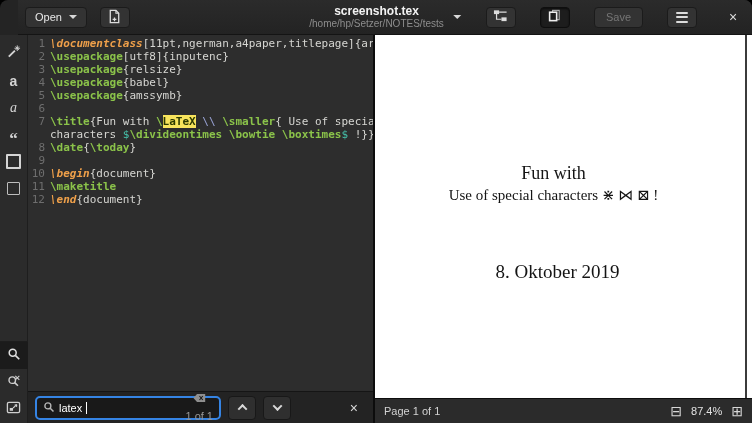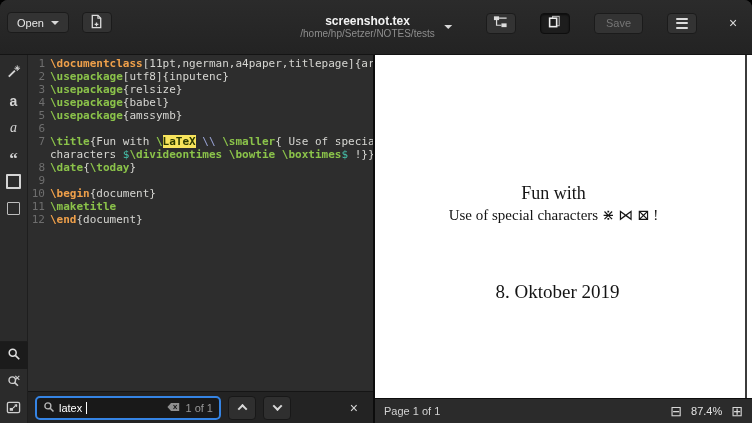--- a/index.html
+++ b/index.html
@@ -1,20 +1,20 @@
 <!DOCTYPE html>
 <html><head>
 <meta charset="utf-8">
 <style>
   html,body{margin:0;padding:0;background:#000;}
   body{width:752px;height:423px;overflow:hidden;font-family:"Liberation Sans",sans-serif;}
   .window{width:752px;height:423px;display:flex;flex-direction:column;border-radius:8px 8px 0 0;overflow:hidden;background:#242424;}
 
   
-  .header{flex:0 0 30px;height:30px;display:flex;align-items:flex-start;background:linear-gradient(#2b2b2b,#232323);border-bottom:1px solid #141414;padding:12px 7px;position:relative;}
+  .header{flex:0 0 30px;height:30px;display:flex;align-items:center;background:linear-gradient(#2b2b2b,#232323);border-bottom:1px solid #141414;padding:2px 7px;position:relative;margin-left:18px;}
   .hbtn{height:21px;background:#333333;border:1px solid #1b1b1b;border-radius:4px;color:#e8e8e8;font-size:11px;display:flex;align-items:center;justify-content:center;padding:0 9px;box-sizing:border-box;}
   .open-btn{gap:7px;}
   .caret{width:0;height:0;border-left:4px solid transparent;border-right:4px solid transparent;border-top:4px solid #d8d8d8;}
   .newdoc-btn{margin-left:13px;width:30px;padding:0;}
   .title-block{position:absolute;left:50%;top:50%;transform:translate(-50%,-50%);display:flex;align-items:center;gap:9px;}
   .title-lines{text-align:center;}
   .doc-title{font-size:12px;font-weight:bold;color:#f2f2f2;line-height:13px;}
   .doc-path{font-size:10px;color:#8d8d8d;line-height:11px;}
   .right-cluster{margin-left:auto;display:flex;align-items:center;gap:24px;}
   .icon-btn{width:30px;height:21px;border-radius:4px;display:flex;align-items:center;justify-content:center;background:#333333;border:1px solid #1b1b1b;box-sizing:border-box;}
@@ -39,32 +39,32 @@
   .sb-bottom{margin-top:auto;width:100%;display:flex;flex-direction:column;align-items:center;border-top:1px solid #1d1d1d;}
   .sb-btn.pressed{background:#1b1b1b;width:28px;}
 
   
   .editor-col{flex:1;display:flex;flex-direction:column;min-width:0;}
   .editor{flex:1;overflow:hidden;font-family:"DejaVu Sans Mono",monospace;font-size:11px;line-height:13px;padding-top:2px;}
   .code-row{display:flex;white-space:pre;height:13px;}
   .ln{flex:0 0 17px;width:17px;text-align:right;color:#6e6e6e;padding-right:5px;}
   .code{color:#d6d6d2;}
   .seg-txt{color:#d6d6d2;}
-  .seg-orange{color:#efa04a;font-weight:bold;}
+  .seg-orange{color:#efa04a;font-weight:bold;font-style:italic;}
   .seg-green{color:#8bc34a;font-weight:bold;}
   .seg-teal{color:#45c0a9;}
   .seg-lav{color:#98a2d4;}
   .seg-match{background:#f8e45c;color:#2c3a00;font-weight:bold;}
 
   
   .search-row{flex:0 0 31px;background:#232323;border-top:1px solid #151515;display:flex;align-items:center;padding:0 7px;gap:7px;}
   .search-input{width:170px;height:20px;background:#191919;border:2px solid #3584e4;border-radius:5px;display:flex;align-items:center;padding:0 6px;gap:4px;box-sizing:content-box;}
   .search-text{color:#ffffff;font-size:11px;}
   .cursor{width:1px;height:12px;background:#fff;}
-  .search-count-wrap{margin-left:auto;display:flex;align-items:center;gap:5px;color:#979797;font-size:11px;}
+  .search-count-wrap{margin-left:auto;display:flex;align-items:center;gap:5px;color:#979797;font-size:11px;flex-direction:column;}
   .nav-btn{width:28px;height:24px;background:#2f2f2f;border:1px solid #181818;border-radius:4px;display:flex;align-items:center;justify-content:center;box-sizing:border-box;}
   .chev{width:7px;height:7px;border-left:2px solid #d8d8d8;border-top:2px solid #d8d8d8;box-sizing:border-box;}
   .chev.up{transform:rotate(45deg) translate(1px,1px);}
   .chev.down{transform:rotate(225deg) translate(1px,1px);}
   .search-close{margin-left:auto;color:#d8d8d8;font-size:14px;padding-right:8px;}
 
   
   .right-pane{flex:1;display:flex;flex-direction:column;min-width:0;background:#fff;}
   .pdf-view{flex:1;position:relative;background:#ffffff;overflow:hidden;}
   .pdf-scrollbar{position:absolute;right:5px;top:0;bottom:0;width:2px;background:#3b3b3b;}

